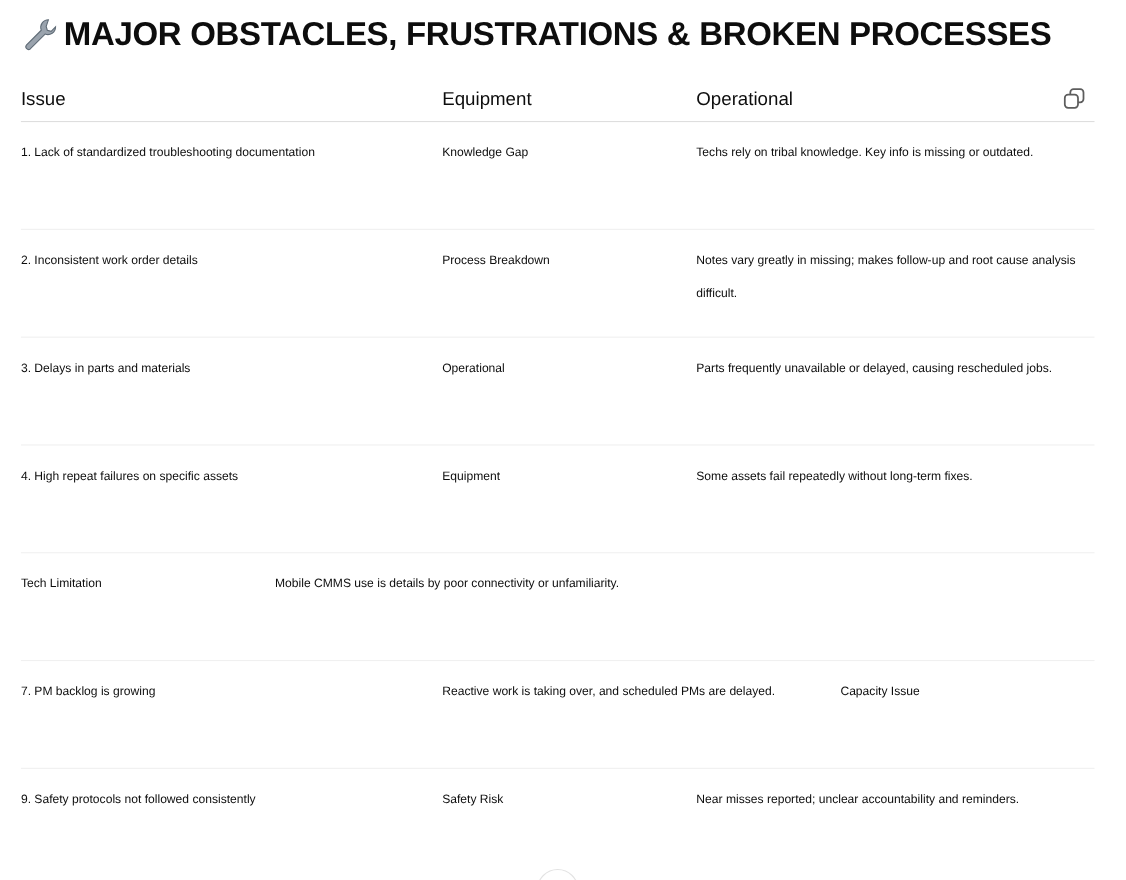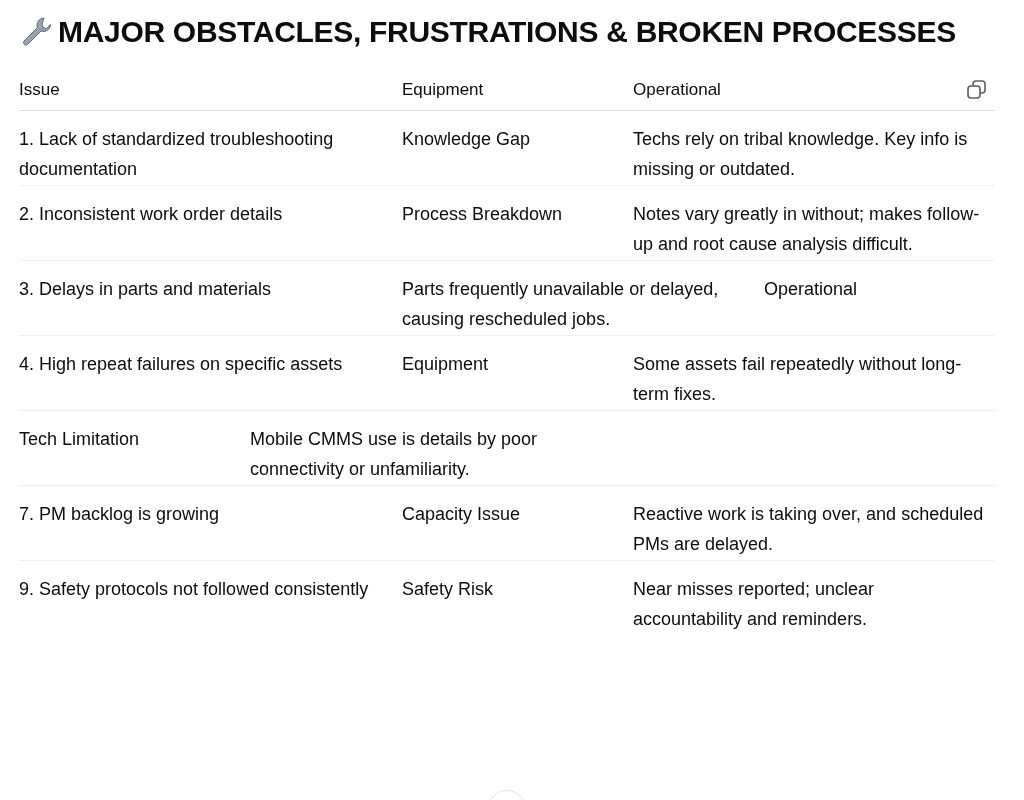--- a/index.html
+++ b/index.html
@@ -19,22 +19,22 @@
   .thead { height: 40px; border-bottom: 1px solid #dedede; align-items: center; }
   .th { font-size: 17px; font-weight: normal; }
   .c1 { width: 383px; }
   .c2 { width: 231px; }
   .c3 { width: 362px; }
   .copy-btn {
     position: absolute; right: 6px; top: 8px; width: 24px; height: 24px; cursor: pointer;
   }
   .row {
     border-bottom: 1px solid #f0f0f0;
-    font-size: 18px; line-height: 30px;
-    padding-top: 13px; padding-bottom: 1px;
+    font-size: 11px; line-height: 30px;
+    padding-top: 13px; padding-bottom: 24px;
     height: 60px;
   }
   .row:last-child { border-bottom: none; }
   .cell { padding-right: 10px; box-sizing: border-box; }
   .scroll-circle {
     position: absolute; left: 488px; top: 790px; width: 36px; height: 36px;
     border-radius: 50%; border: 1px solid #e3e3e3; background: #fff;
   }
 </style>
 </head>
@@ -59,40 +59,40 @@
   </div>
 
   <div class="row">
     <div class="cell c1">1. Lack of standardized troubleshooting documentation</div>
     <div class="cell c2">Knowledge Gap</div>
     <div class="cell c3">Techs rely on tribal knowledge. Key info is missing or outdated.</div>
   </div>
   <div class="row">
     <div class="cell c1">2. Inconsistent work order details</div>
     <div class="cell c2">Process Breakdown</div>
-    <div class="cell c3">Notes vary greatly in without; makes follow-up and root cause analysis difficult.</div>
+    <div class="cell c3">Notes vary greatly in missing; makes follow-up and root cause analysis difficult.</div>
   </div>
   <div class="row">
     <div class="cell c1">3. Delays in parts and materials</div>
+    <div class="cell c2">Operational</div>
     <div class="cell c3">Parts frequently unavailable or delayed, causing rescheduled jobs.</div>
-    <div class="cell c2">Operational</div>
   </div>
   <div class="row">
     <div class="cell c1">4. High repeat failures on specific assets</div>
     <div class="cell c2">Equipment</div>
     <div class="cell c3">Some assets fail repeatedly without long-term fixes.</div>
   </div>
   <div class="row">
     <div class="cell c2">Tech Limitation</div>
     <div class="cell c3">Mobile CMMS use is details by poor connectivity or unfamiliarity.</div>
   </div>
   <div class="row">
     <div class="cell c1">7. PM backlog is growing</div>
+    <div class="cell c3">Reactive work is taking over, and scheduled PMs are delayed.</div>
     <div class="cell c2">Capacity Issue</div>
-    <div class="cell c3">Reactive work is taking over, and scheduled PMs are delayed.</div>
   </div>
   <div class="row">
     <div class="cell c1">9. Safety protocols not followed consistently</div>
     <div class="cell c2">Safety Risk</div>
     <div class="cell c3">Near misses reported; unclear accountability and reminders.</div>
   </div>
 </div>
 
 <div class="scroll-circle"></div>
 

